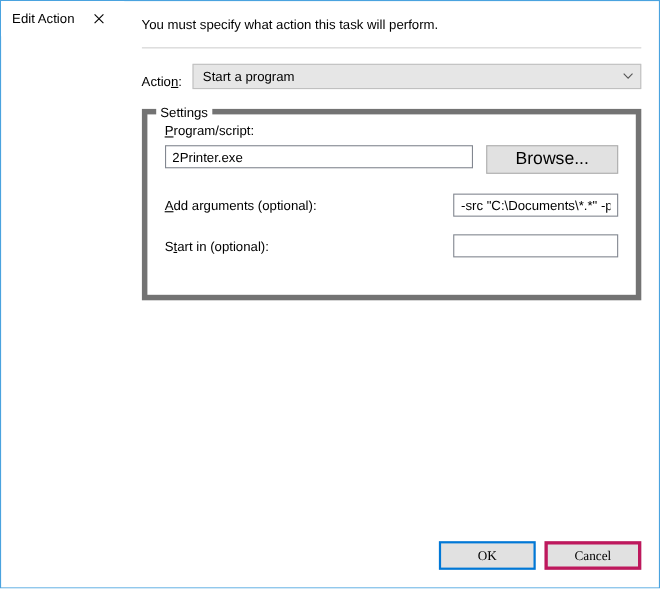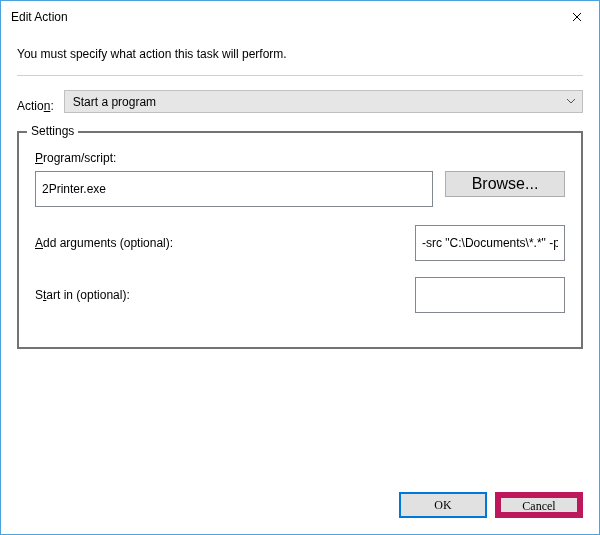--- a/index.html
+++ b/index.html
@@ -10,21 +10,20 @@
     background: #ffffff;
     color: #000;
   }
   .window {
     width: 600px;
     height: 535px;
     box-sizing: border-box;
     border: 1px solid #4aa3df;
     background: #ffffff;
     display: flex;
-    flex-direction: column;
   }
   .titlebar {
     height: 32px;
     display: flex;
     align-items: center;
     justify-content: space-between;
     padding: 0 0 0 10px;
     background: #ffffff;
   }
   .titlebar .title {
@@ -78,22 +77,22 @@
     font-size: 12px;
     box-sizing: border-box;
   }
   .chevron {
     color: #555;
   }
 
   
   .fieldset {
     position: relative;
-    border: 2px solid #737373;
-    padding: 18px 16px 18px 16px;
+    border: 5px solid #737373;
+    padding: 8px 16px 18px 16px;
     margin-top: 4px;
   }
   .fieldset .legend {
     position: absolute;
     top: -9px;
     left: 8px;
     background: #ffffff;
     padding: 0 4px;
     font-size: 12px;
   }
@@ -104,21 +103,21 @@
     display: block;
   }
   .underline { text-decoration: underline; }
 
   .row-program {
     display: flex;
     gap: 12px;
     margin-bottom: 18px;
   }
   .text-input {
-    height: 36px;
+    height: 21px;
     border: 1px solid #828790;
     background: #ffffff;
     font-size: 12px;
     padding: 0 6px;
     box-sizing: border-box;
     font-family: inherit;
   }
   .program-input { flex: 1; }
   .browse-btn {
     width: 120px;
@@ -153,21 +152,21 @@
     font-size: 12px;
     font-family: Liberation Serif, serif;
     cursor: default;
   }
   .btn-default {
     background: #e1e1e1;
     border: 2px solid #0078d7;
   }
   .btn-secondary {
     background: #e1e1e1;
-    border: 6px solid #be185d;
+    border: 3px solid #be185d;
   }
 
   .chev-svg { width:10px; height:10px; }
 </style>
 </head>
 <body>
 
 <div class="window">
 
   <div class="titlebar">

